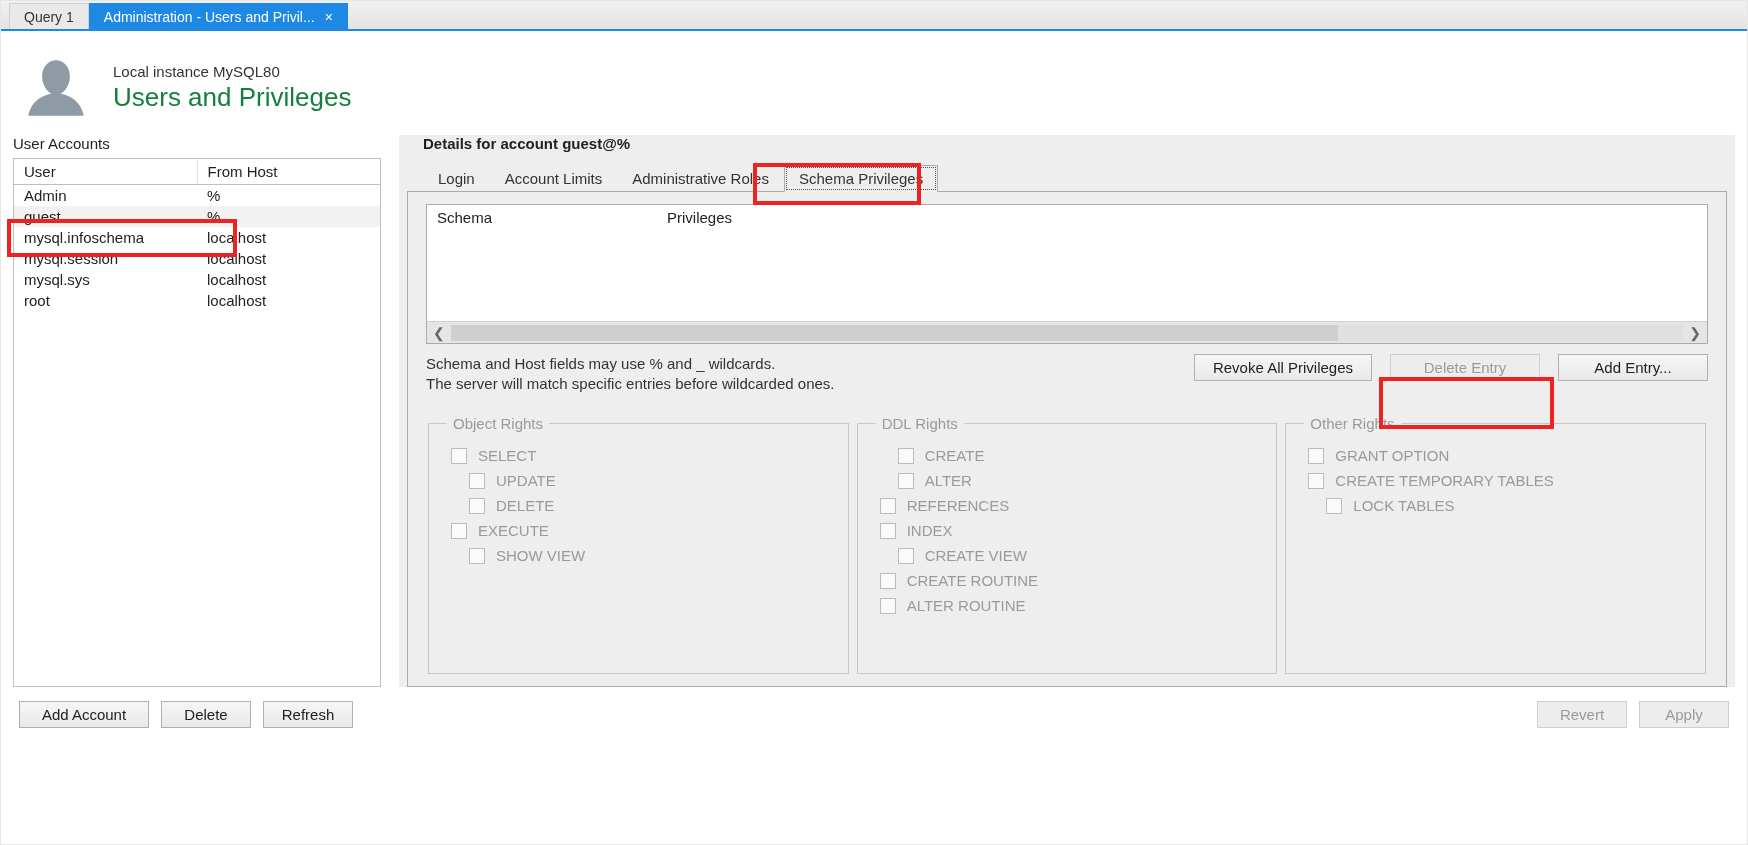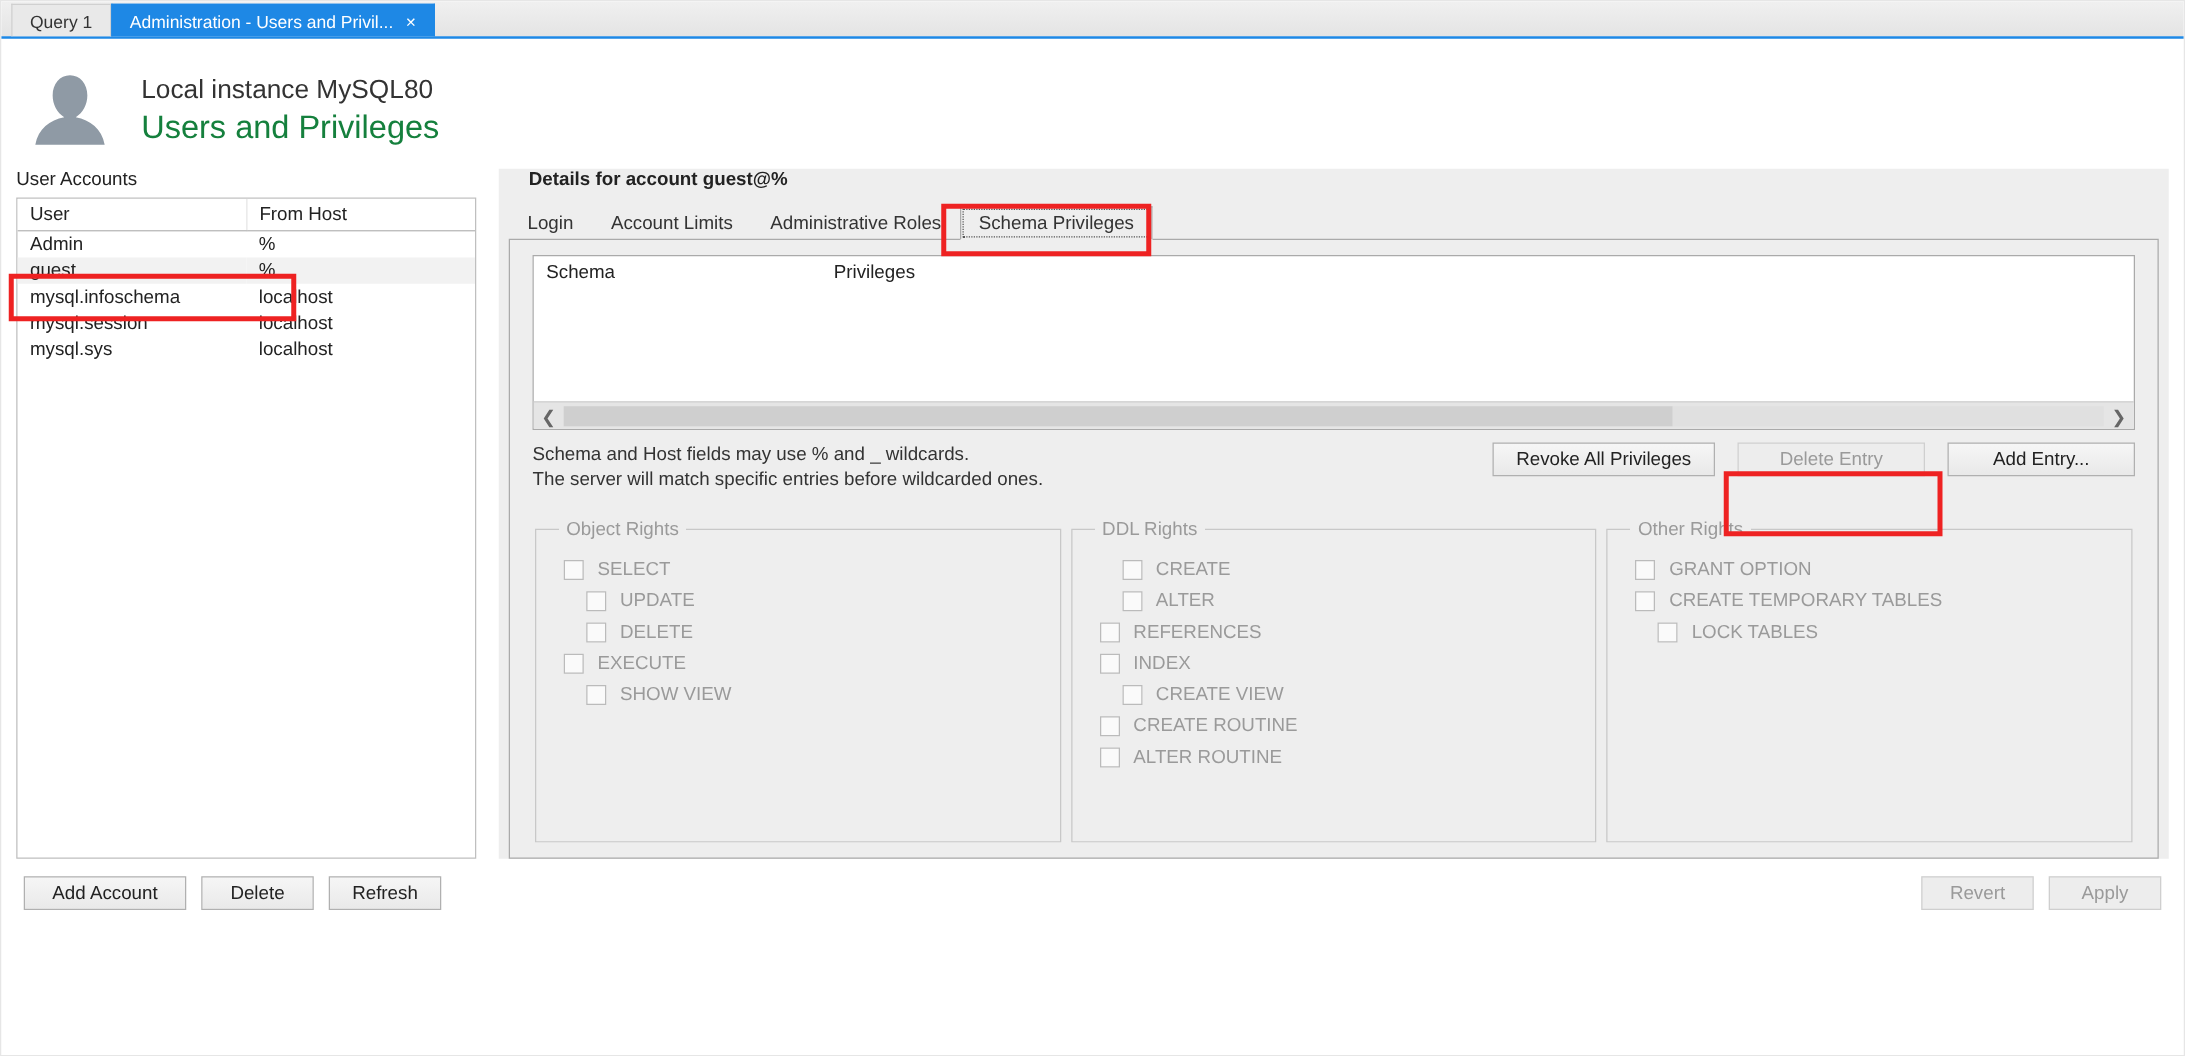--- a/index.html
+++ b/index.html
@@ -51,21 +51,21 @@
   .close-glyph { margin-left: 10px; font-size: 14px; }
 
   
   .header {
     display: flex;
     align-items: center;
     padding: 20px 18px 10px 18px;
     gap: 20px;
   }
   .avatar-svg { width: 74px; height: 74px; }
-  .header-text .instance { font-size: 21px; color: #333; margin-bottom: 2px; }
+  .header-text .instance { font-size: 15px; color: #333; margin-bottom: 2px; }
   .header-text .title { font-size: 26px; color: #15803d; }
 
   
   .body {
     display: flex;
     gap: 18px;
     padding: 0 12px;
     height: 552px;
   }
 
@@ -107,21 +107,21 @@
     background: #eeeeee;
     padding: 0px 0 0 0;
   }
   .right-panel .details-label {
     font-size: 15px; font-weight: bold; color: #222;
     padding: 0 0 8px 24px;
   }
   .sub-tabs {
     display: flex;
     align-items: flex-end;
-    padding-left: 8px;
+    padding-left: 24px;
     height: 32px;
   }
   .sub-tab {
     background: #eeeeee;
     padding: 4px 14px;
     font-size: 15px;
     color: #333;
     border: 1px solid transparent;
     cursor: default;
   }
@@ -268,20 +268,24 @@
                 <td>localhost</td>
               </tr>
             <tr>
                 <td>mysql.session</td>
                 <td>localhost</td>
               </tr>
             <tr>
                 <td>mysql.sys</td>
                 <td>localhost</td>
               </tr>
+            <tr>
+                <td>root</td>
+                <td>localhost</td>
+              </tr>
           </tbody>
         </table>
       </div>
     </div>
 
     <div class="right-panel">
       <div class="details-label">Details for account guest@%</div>
       <div class="sub-tabs">
         <div class="sub-tab">Login</div>
         <div class="sub-tab">Account Limits</div>

